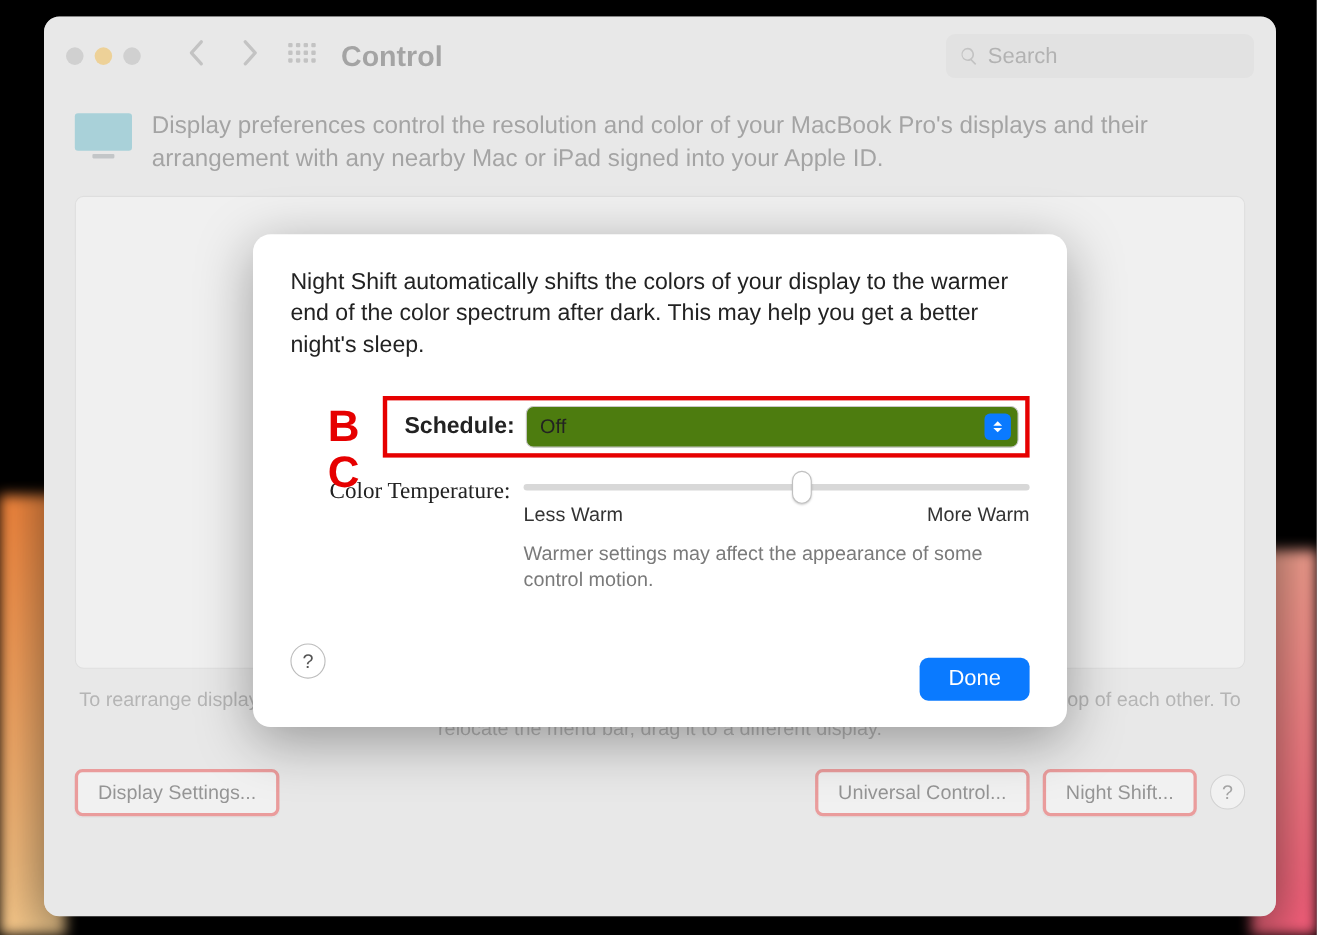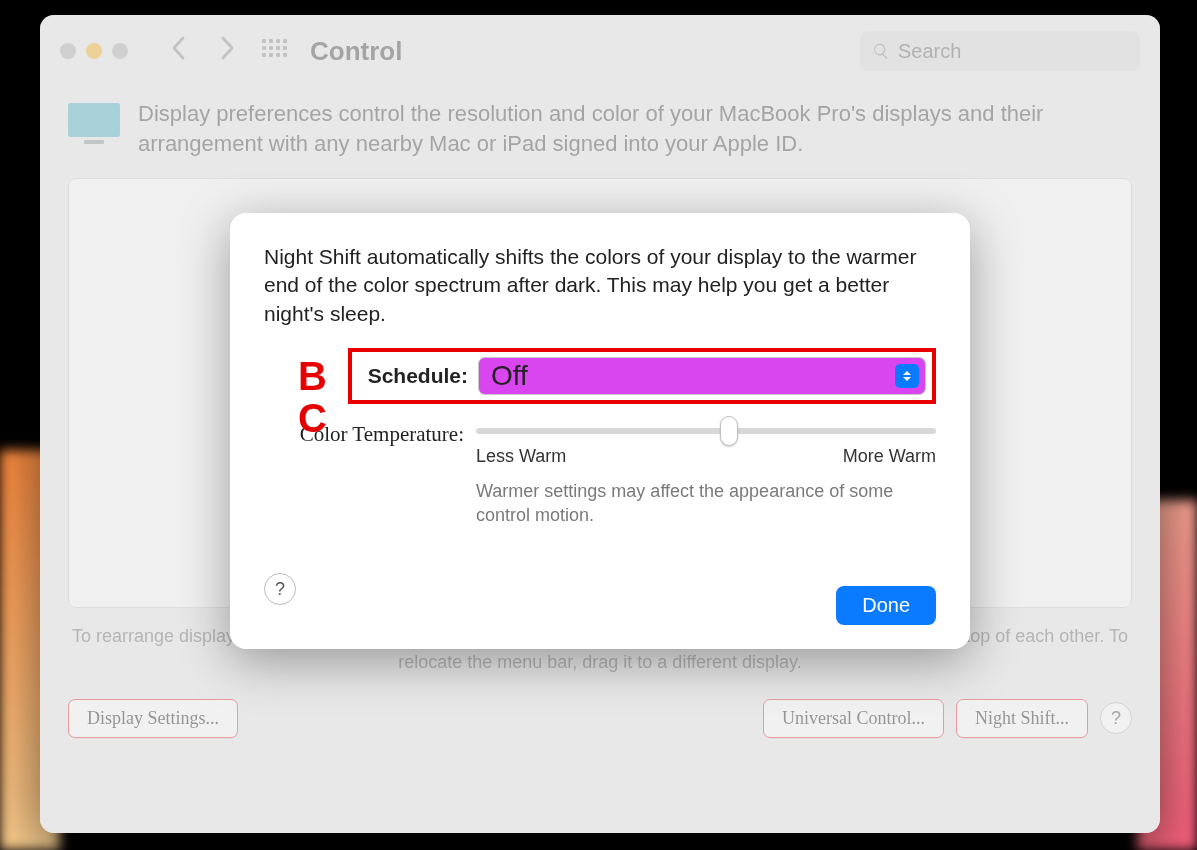--- a/index.html
+++ b/index.html
@@ -83,57 +83,56 @@
   .macbook .scr { width:340px; height:210px; background:#111; border-radius:12px 12px 0 0; border:8px solid #444; }
   .macbook .kbd { width:380px; height:18px; background:#b8b8b8; border-radius:0 0 14px 14px; margin:0 auto; margin-left:-20px; }
   .rearrange-text {
     text-align:center; color:#7a7a7a; font-size:18px; line-height:1.4;
     margin-top:16px;
   }
   .bottom-buttons {
     display:flex; gap:12px; margin-top:24px; align-items:center;
   }
   .mac-btn {
-    background:#fff; border:1px solid #ef4444; border-radius:7px;
+    background:#fff; border:3px solid #ef4444; border-radius:7px;
     padding:8px 18px; font-size:18px; color:#333; cursor:pointer;
     box-shadow: 0 1px 1px rgba(0,0,0,.05);
-    font-family: Liberation Serif, serif;
   }
   .help-circle {
     width:32px; height:32px; border-radius:50%; border:1px solid #bcbcbc;
     display:flex; align-items:center; justify-content:center;
     font-size:18px; color:#555; background:#fff; cursor:pointer;
   }
   
   .sheet {
     position:absolute; left:50%; top:198px; transform:translateX(-50%);
     width:740px; background:#fff; border-radius:16px;
     box-shadow: 0 12px 50px rgba(0,0,0,.35);
     padding: 30px 34px 24px;
     z-index: 10;
     font-size:21px; color:#222;
   }
-  .sheet-desc { line-height:1.35; margin-bottom:20px; }
+  .sheet-desc { line-height:1.35; margin-bottom:32px; }
   .annot-row { position:relative; margin-bottom:14px; }
   .annot-letter {
     position:absolute; left:34px; top:50%; transform:translateY(-50%);
     font-size:40px; font-weight:800; color:#e60000; font-family:Arial,sans-serif;
   }
   .row-box {
     margin-left:84px;
     border:4px solid #e60000;
     display:flex; align-items:center;
     padding:4px 6px 4px 6px;
     height:56px;
   }
   .row-label { width:120px; text-align:right; padding-right:10px; font-size:21px;font-weight:bold; }
   .select-field {
     flex:1; height:38px; border:1px solid #c8c8c8; border-radius:7px;
     display:flex; align-items:center; padding:0 6px 0 12px; position:relative;
-    font-size:28px; background:#d946ef; cursor:pointer;
+    font-size:18px; background:#4d7c0f; cursor:pointer;
   }
   .select-arrows {
     width:24px; height:24px; background:#0a7aff; border-radius:5px;
     display:flex; flex-direction:column; align-items:center; justify-content:center;
     margin-left:auto;
   }
   .select-arrows::before, .select-arrows::after {
     content:""; width:0; height:0; border-left:4px solid transparent;
     border-right:4px solid transparent;
   }

